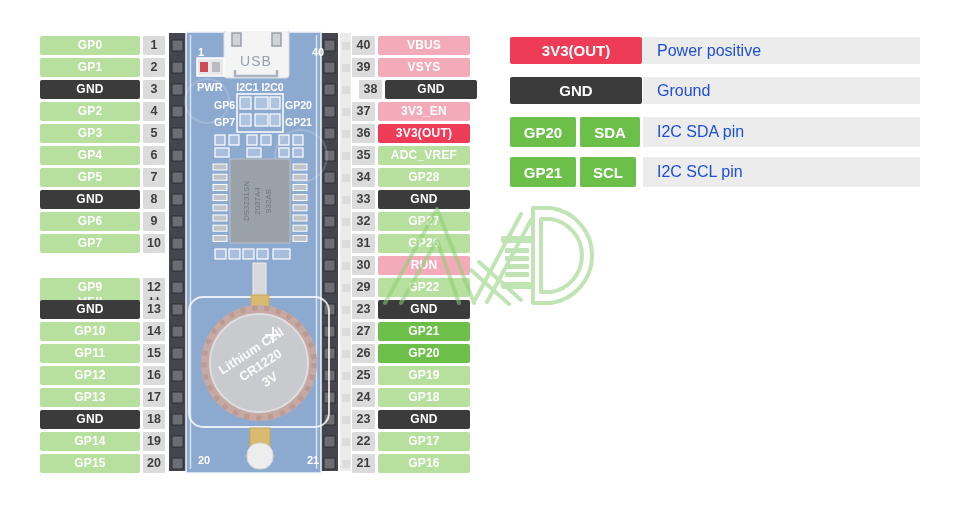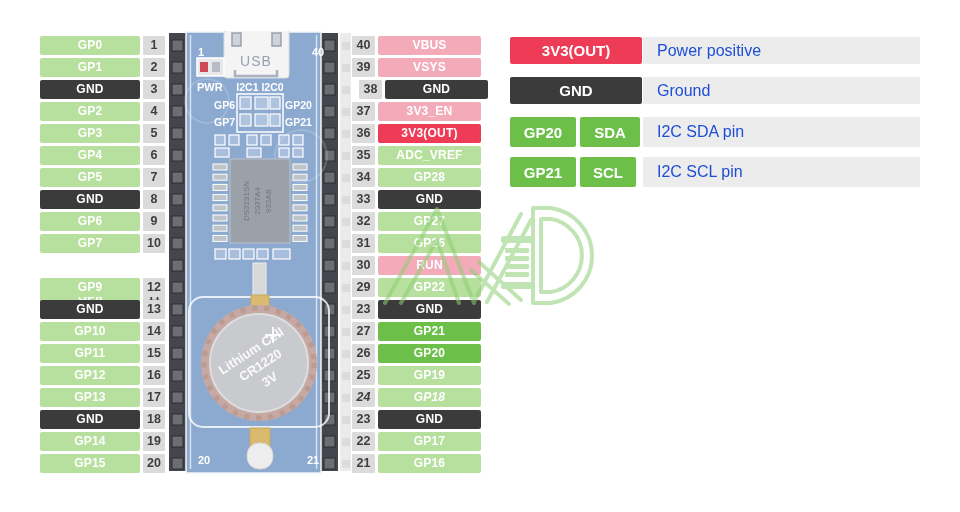--- a/index.html
+++ b/index.html
@@ -6,21 +6,21 @@
   .canvas{position:relative;width:960px;height:512px;background:#fff;overflow:hidden;
           font-family:"Liberation Sans",sans-serif;}
   .pin-row{position:absolute;height:19px;display:flex;}
   .row-left{left:40px;}
   .row-right{left:352px;}
   .pill{height:19px;line-height:19px;text-align:center;color:#fff;font-weight:bold;
         font-size:12px;border-radius:2px;letter-spacing:.2px;}
   .row-left .pill{width:100px;}
   .row-left .num{width:22px;margin-left:3px;}
   .row-right .num{width:23px;}
-  .row-right .pill{width:103px;margin-left:3px;}
+  .row-right .pill{width:92px;margin-left:3px;}
   .num{height:19px;line-height:19px;text-align:center;color:#3e3e3e;font-weight:bold;
        font-size:12.5px;background:var(--numbg);border-radius:1px;}
   .t-green{background:var(--green);}
   .t-bright{background:var(--bright);}
   .t-gnd{background:var(--gnd);}
   .t-pink{background:var(--pink);}
   .t-red{background:var(--red);}
   .legend{position:absolute;left:510px;top:37px;width:410px;height:160px;}
   .legend-row{position:absolute;left:0;width:410px;}
   .badge{position:absolute;top:0;height:100%;color:#fff;font-weight:bold;font-size:15px;
@@ -173,21 +173,21 @@
         <div class="pill t-bright">GP21</div>
       </div>
       <div class="pin-row row-right" style="top: 344px;">
         <div class="num">26</div>
         <div class="pill t-bright">GP20</div>
       </div>
       <div class="pin-row row-right" style="top: 366px;">
         <div class="num">25</div>
         <div class="pill t-green">GP19</div>
       </div>
-      <div class="pin-row row-right" style="top: 388px; font-style: italic;">
+      <div class="pin-row row-right" style="top: 388px;">
         <div class="num">24</div>
         <div class="pill t-green">GP18</div>
       </div>
       <div class="pin-row row-right" style="top: 410px;">
         <div class="num">23</div>
         <div class="pill t-gnd">GND</div>
       </div>
       <div class="pin-row row-right" style="top: 432px;">
         <div class="num">22</div>
         <div class="pill t-green">GP17</div>

